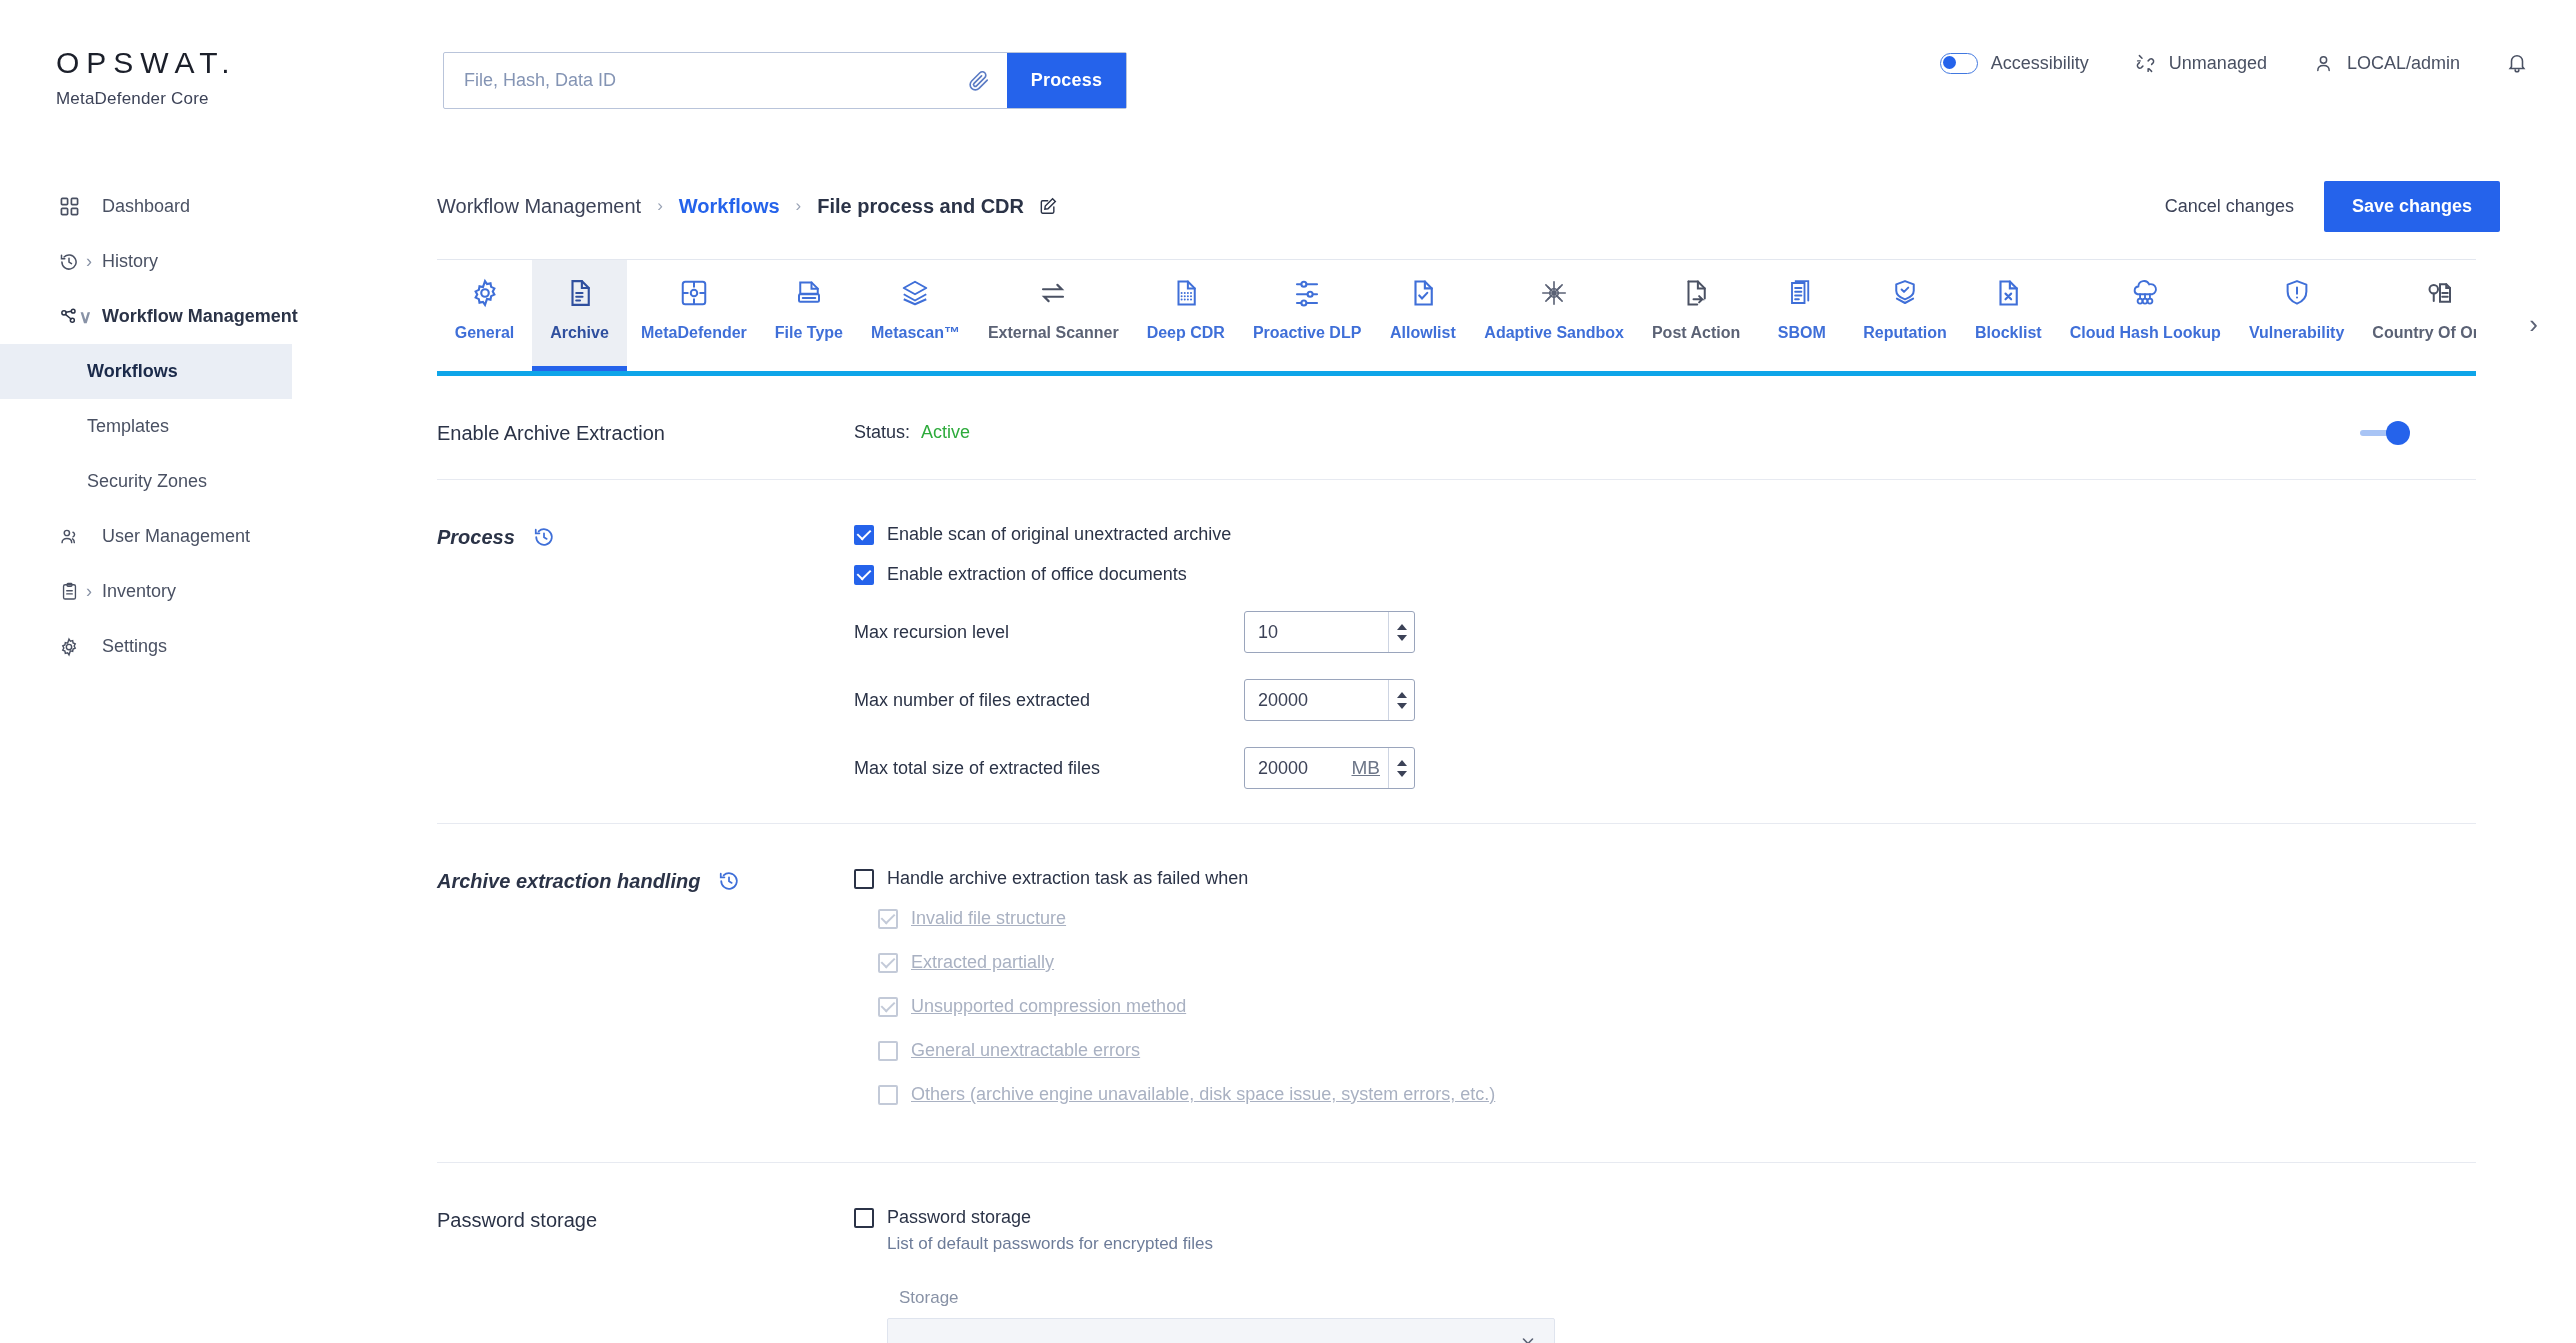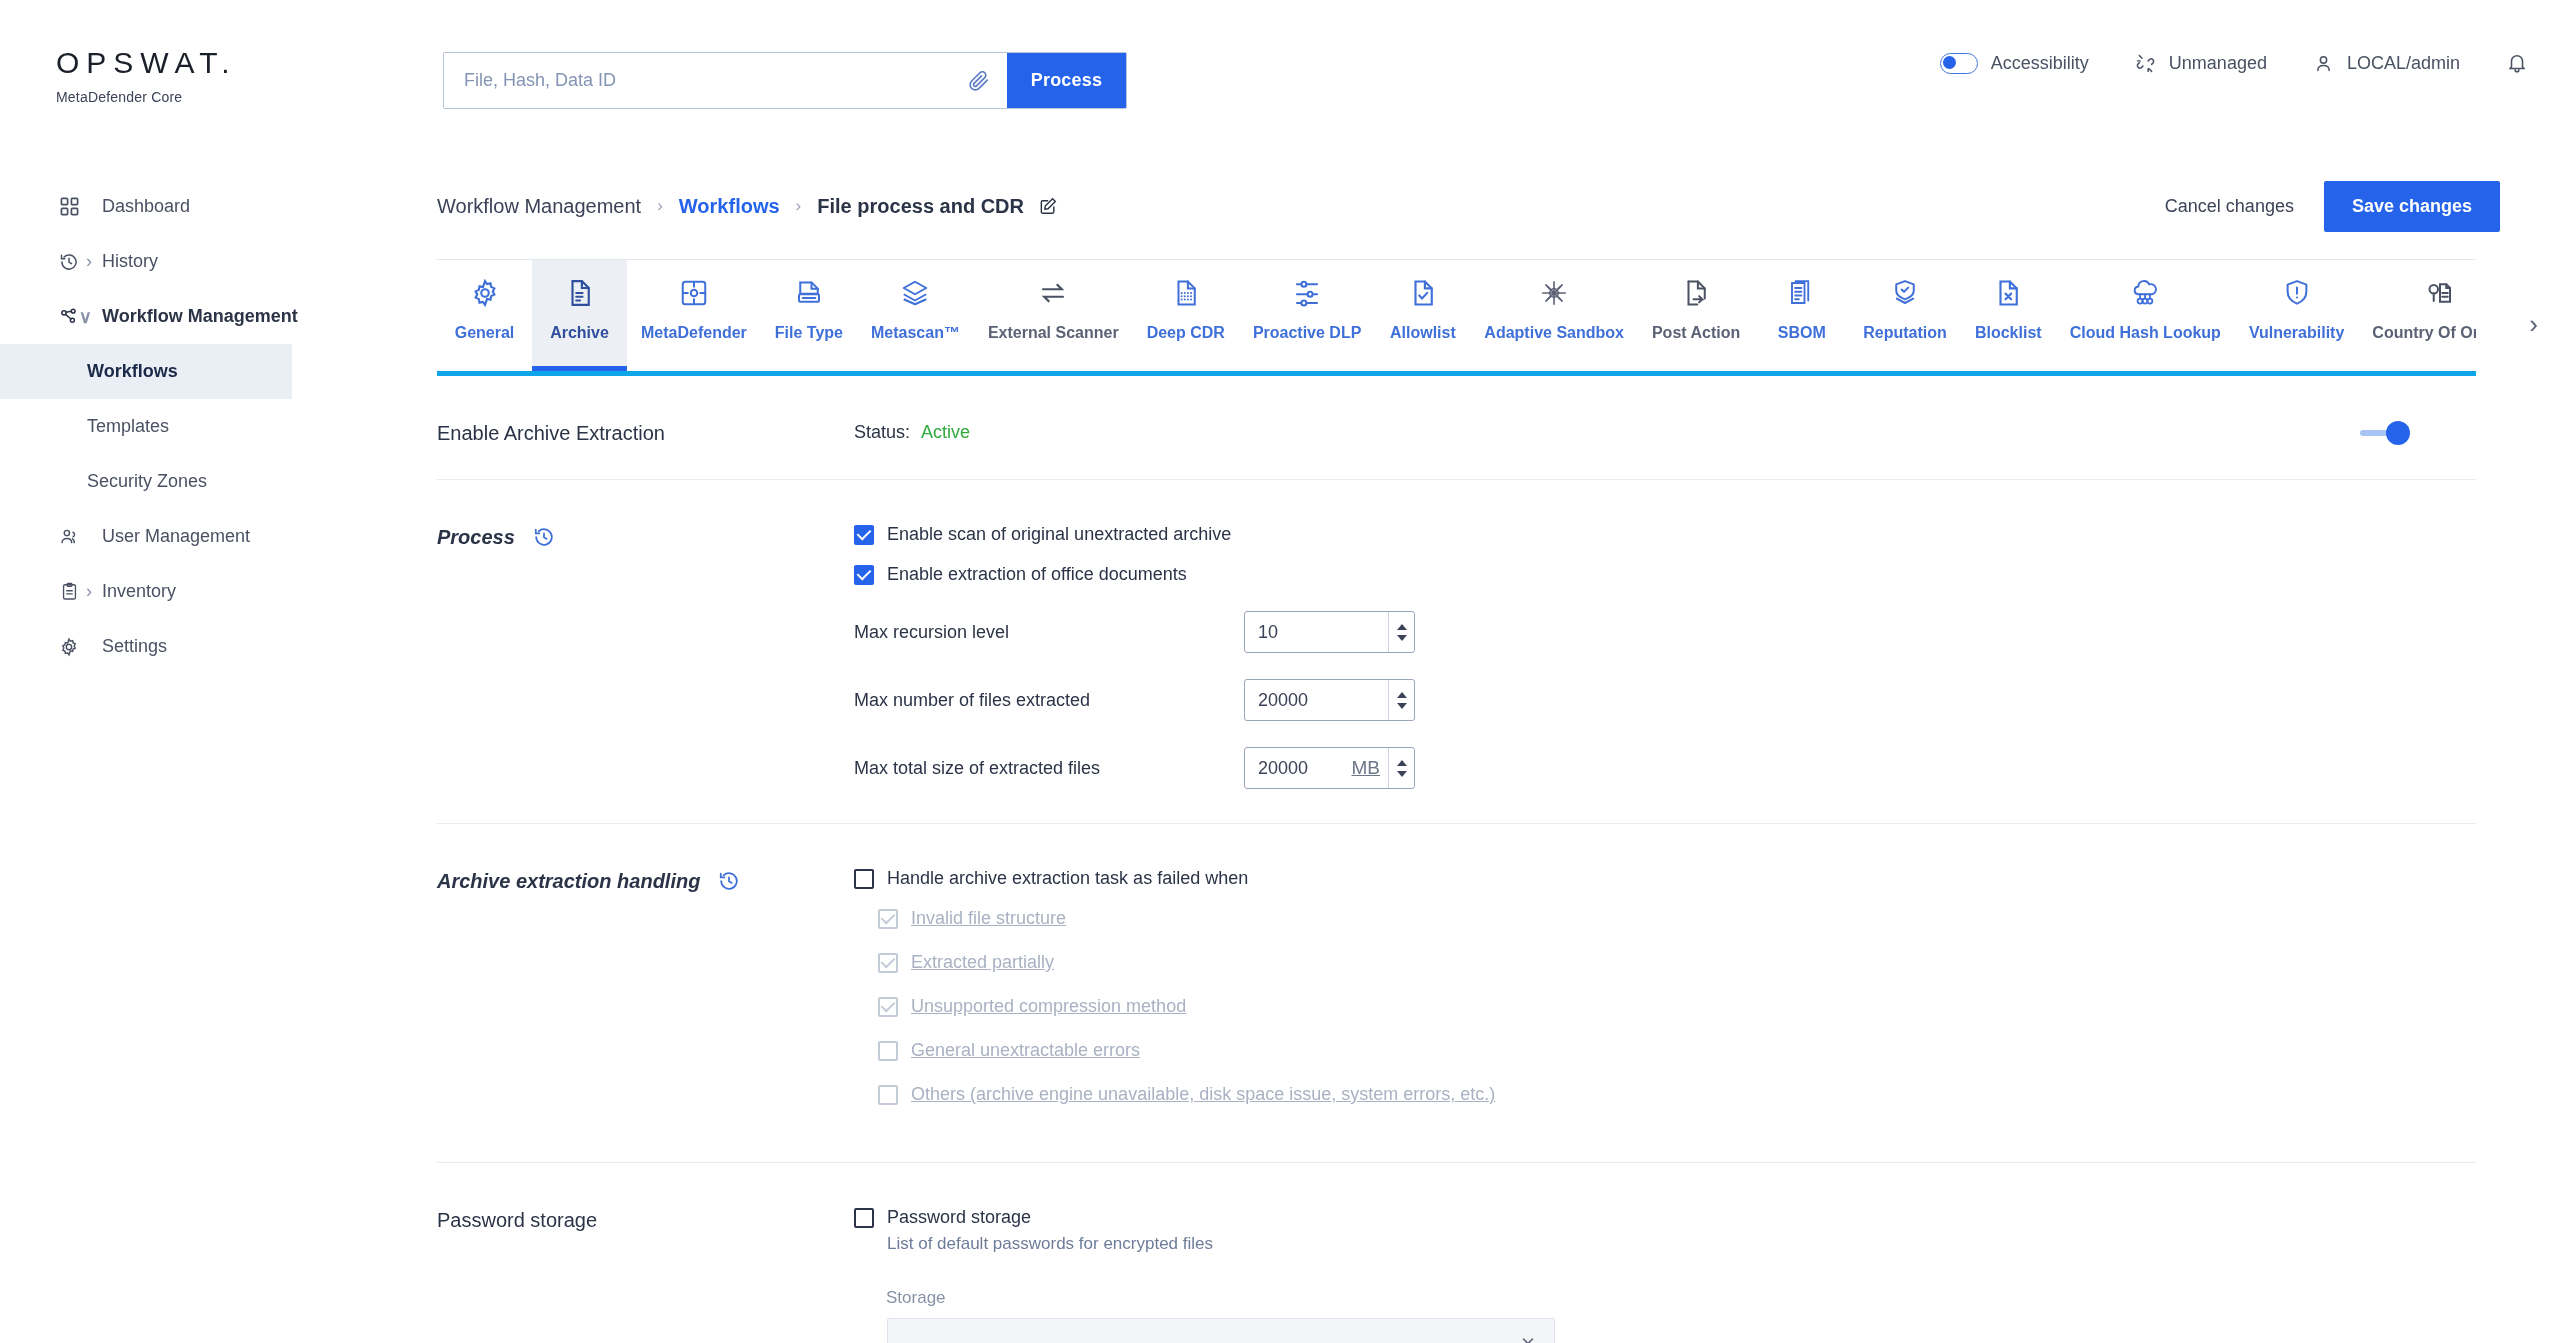--- a/index.html
+++ b/index.html
@@ -14,21 +14,21 @@
   .header {
     position: absolute; top: 0; left: 0; width: 2576px; height: 139px;
     background: #fff;
   }
   .logo-block { position: absolute; left: 56px; top: 48px; }
   .logo-word {
     font-size: 30px; letter-spacing: 7px; color: #1b1f2a;
     font-weight: 400; line-height: 1;
   }
   .logo-sub {
-    font-size: 14px; color: #3c4257; margin-top: 11px; letter-spacing: 0.2px;
+    font-size: 17px; color: #3c4257; margin-top: 11px; letter-spacing: 0.2px;
   }
   .search-wrap {
     position: absolute; left: 443px; top: 52px;
     width: 684px; height: 57px;
     display: flex; align-items: stretch;
     border: 1px solid #b9c4da; border-radius: 2px; background: #fff;
   }
   .search-input {
     flex: 1; border: 0; outline: none; background: transparent;
     font-family: "Liberation Sans", sans-serif;
@@ -188,21 +188,21 @@
     width: 26px; height: 100%; border-left: 1px solid #cdd4e2;
     display: flex; flex-direction: column; align-items: center;
     justify-content: center; gap: 5px; cursor: pointer;
   }
   .caret { width: 0; height: 0; border-left: 5px solid transparent;
            border-right: 5px solid transparent; }
   .caret.up { border-bottom: 6px solid #3c4257; }
   .caret.down { border-top: 6px solid #3c4257; }
 
   .help-text { font-size: 17px; color: #6d7c99; margin: 6px 0 0 33px; }
-  .storage-label { font-size: 17px; color: #8892a6; margin: 34px 0 10px 32px; }
+  .storage-label { font-size: 17px; color: #8892a6; margin: 34px 0 10px 45px; }
   .storage-select {
     margin-left: 33px; width: 668px; height: 46px;
     background: #f3f5f9; border: 1px solid #dfe4ee; border-radius: 2px;
     display: flex; align-items: center; justify-content: flex-end;
     padding-right: 18px;
   }
   svg { display: block; }
 </style>
 </head>
 <body>

